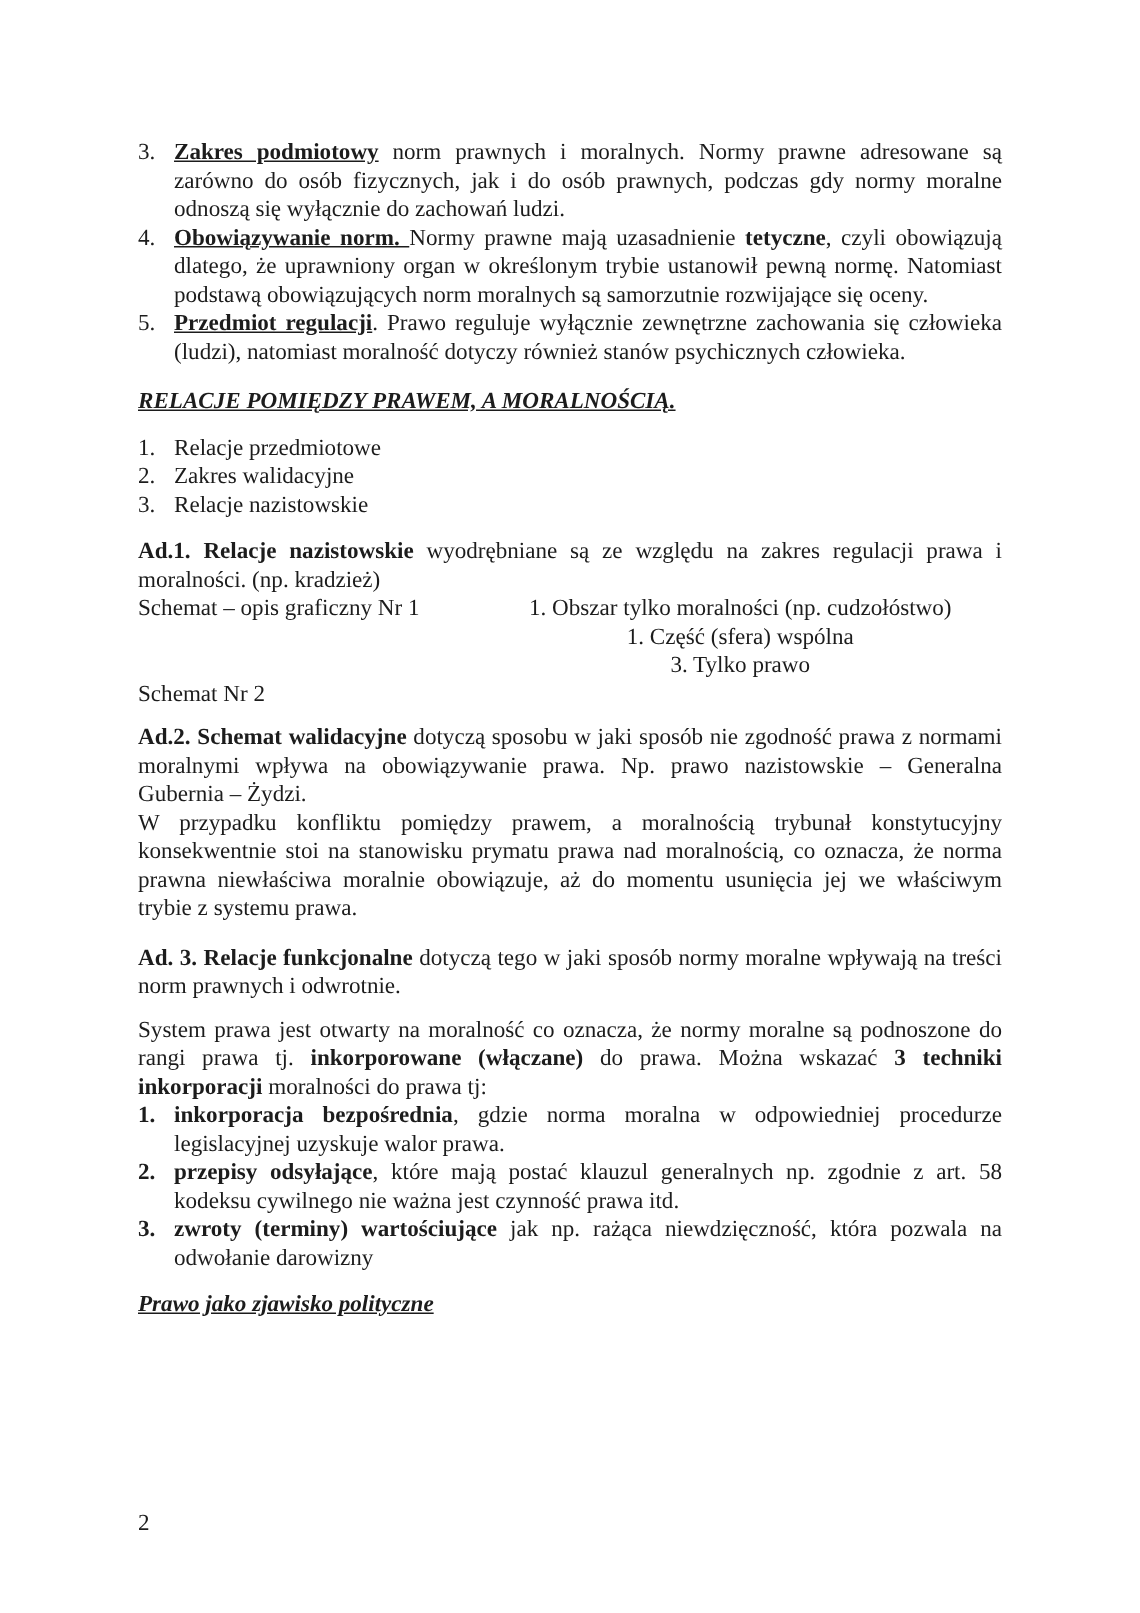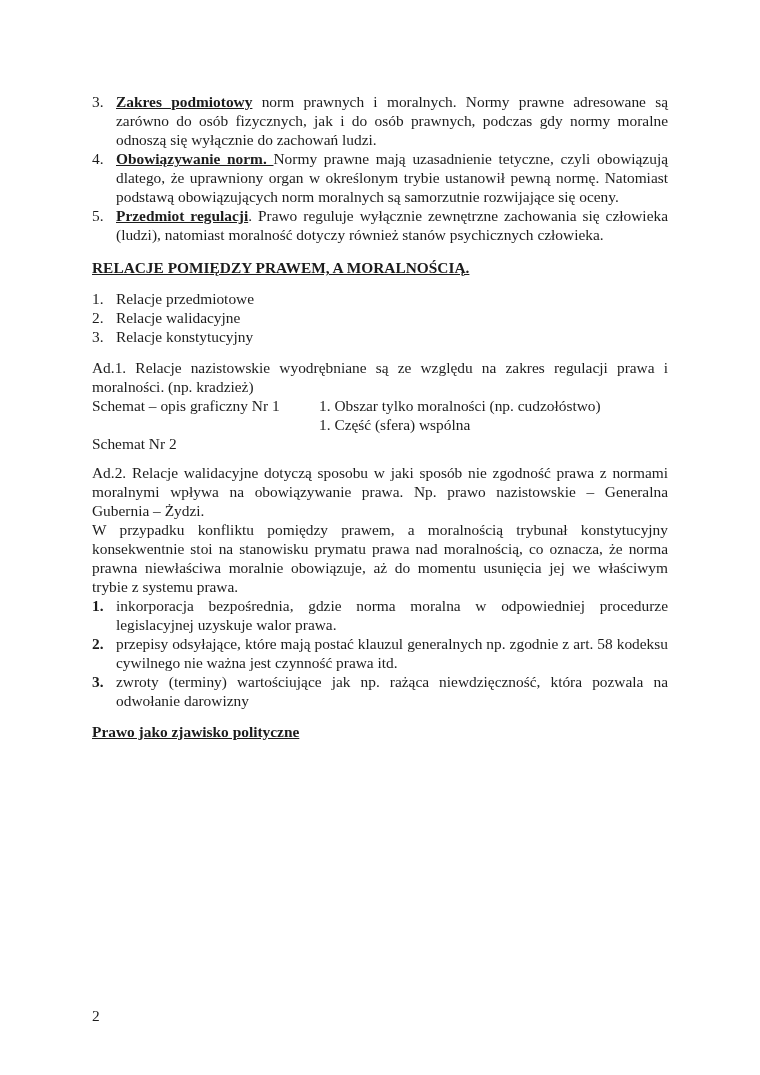--- a/index.html
+++ b/index.html
@@ -14,36 +14,36 @@
     color: #1c1c1c;
     overflow: hidden;
   }
   .content {
     position: absolute;
     left: 92px;
     top: 92px;
     width: 576px;
   }
   .para { margin: 0; text-align: justify; }
-  .h { margin: 0; font-weight: bold; text-decoration: underline; text-align: left; }
+  .h { margin: 0; font-weight: bold; text-decoration: underline; text-align: left; font-style: italic; }
   .bu { font-weight: bold; text-decoration: underline; }
-  b { font-weight: normal; }
+  b { font-weight: bold; }
 
   
   .olist { margin: 0; }
   .li { display: flex; }
   .li .num { flex: 0 0 24px; }
   .li .num.bnum { font-weight: bold; }
   .li .body { flex: 1 1 auto; text-align: justify; }
 
   
   .srow { display: flex; }
   .slabel  { flex: 0 0 227px; }
   .slabel2 { flex: 0 0 161px; }
-  .sitem   { flex: 1 1 auto; text-align: left; }
+  .sitem   { flex: 1 1 auto; text-align: center; }
 
   
   .mt-heading1 { margin-top: 14px; }
   .mt-list2    { margin-top: 12px; }
   .mt-ad1      { margin-top: 12px; }
   .mt-ad2      { margin-top: 10px; }
   .mt-ad3      { margin-top: 14px; }
   .mt-system   { margin-top: 10px; }
   .mt-heading2 { margin-top: 12px; }
   .mt-closing  { margin-top: 12px; }
@@ -80,51 +80,54 @@
 
     <p class="h mt-heading1">RELACJE POMIĘDZY PRAWEM, A MORALNOŚCIĄ.</p>
 
     <div class="olist mt-list2">
       <div class="li">
         <span class="num">1.</span>
         <span class="body">Relacje przedmiotowe</span>
       </div>
       <div class="li">
         <span class="num">2.</span>
-        <span class="body">Relacje walidacyjne</span>
+        <span class="body">Zakres walidacyjne</span>
       </div>
       <div class="li">
         <span class="num">3.</span>
-        <span class="body">Relacje konstytucyjny</span>
+        <span class="body">Relacje nazistowskie</span>
       </div>
     </div>
 
     <p class="para mt-ad1"><b>Ad.1. Relacje nazistowskie</b><span> wyodrębniane są ze względu na zakres regulacji prawa i moralności. (np. kradzież)</span></p>
 
     <div>
       <div class="srow">
         <span class="slabel">Schemat – opis graficzny Nr 1</span>
         <span class="sitem">1. Obszar tylko moralności (np. cudzołóstwo)</span>
       </div>
       <div class="srow">
         <span class="slabel"></span>
         <span class="sitem">1. Część (sfera) wspólna</span>
       </div>
       <div class="srow">
         <span class="slabel"></span>
+        <span class="sitem">3. Tylko prawo</span>
       </div>
       <div class="srow">
         <span class="slabel2">Schemat Nr 2</span>
       </div>
     </div>
 
-    <p class="para mt-ad2"><b>Ad.2. Relacje walidacyjne</b><span> dotyczą sposobu w jaki sposób nie zgodność prawa z normami moralnymi wpływa na obowiązywanie prawa. Np. prawo nazistowskie – Generalna Gubernia – Żydzi.</span></p>
+    <p class="para mt-ad2"><b>Ad.2. Schemat walidacyjne</b><span> dotyczą sposobu w jaki sposób nie zgodność prawa z normami moralnymi wpływa na obowiązywanie prawa. Np. prawo nazistowskie – Generalna Gubernia – Żydzi.</span></p>
     <p class="para">W przypadku konfliktu pomiędzy prawem, a moralnością trybunał konstytucyjny konsekwentnie stoi na stanowisku prymatu prawa nad moralnością, co oznacza, że norma prawna niewłaściwa moralnie obowiązuje, aż do momentu usunięcia jej we właściwym trybie z systemu prawa.</p>
 
+    <p class="para mt-ad3"><b>Ad. 3. Relacje funkcjonalne</b><span> dotyczą tego w jaki sposób normy moralne wpływają na treści norm prawnych i odwrotnie.</span></p>
 
+    <p class="para mt-system"><span>System prawa jest otwarty na moralność co oznacza, że normy moralne są podnoszone do rangi prawa tj. </span><b>inkorporowane (włączane)</b><span> do prawa. Można wskazać </span><b>3 techniki inkorporacji</b><span> moralności do prawa tj:</span></p>
 
     <div class="olist">
       <div class="li">
         <span class="num bnum">1.</span>
         <span class="body"><b>inkorporacja bezpośrednia</b><span>, gdzie norma moralna w odpowiedniej procedurze legislacyjnej uzyskuje walor prawa.</span></span>
       </div>
       <div class="li">
         <span class="num bnum">2.</span>
         <span class="body"><b>przepisy odsyłające</b><span>, które mają postać klauzul generalnych np. zgodnie z art. 58 kodeksu cywilnego nie ważna jest czynność prawa itd.</span></span>
       </div>

